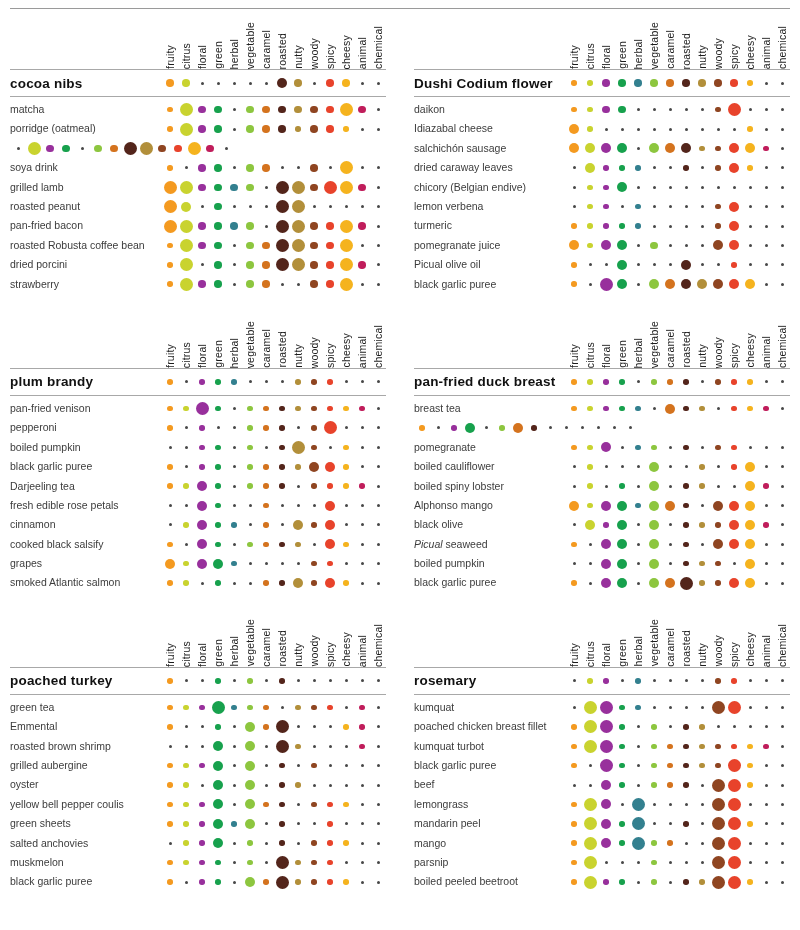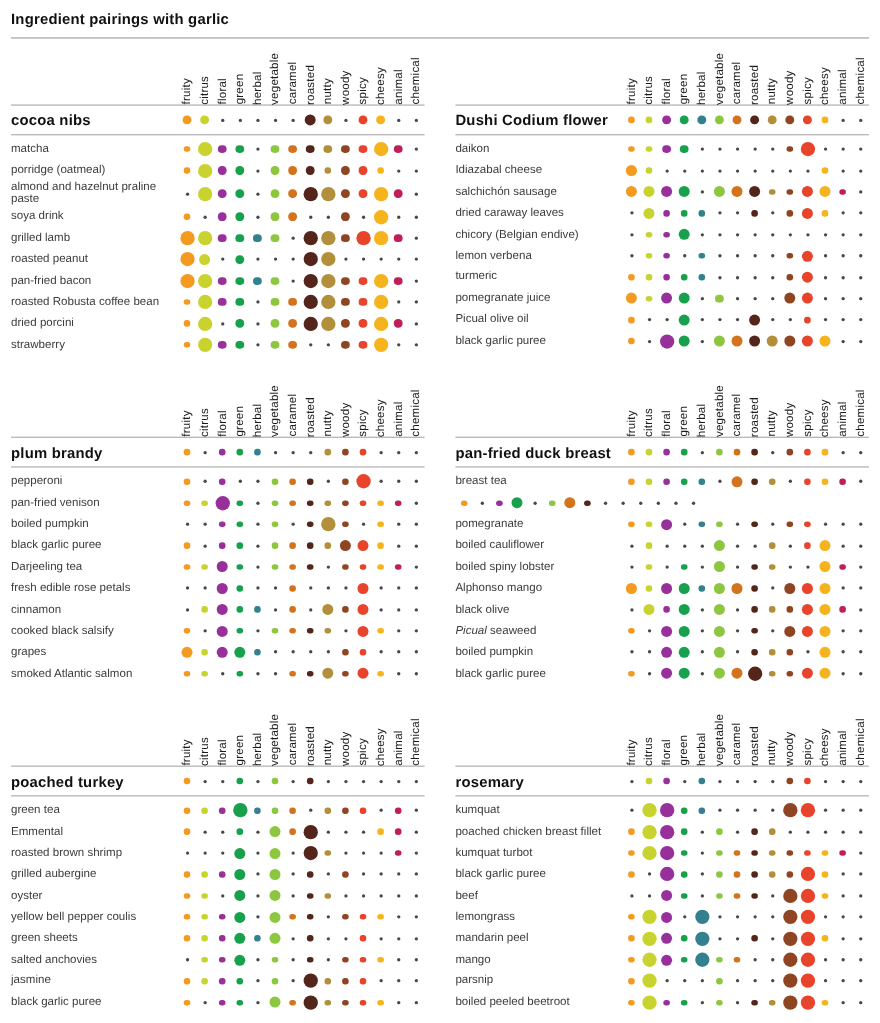--- a/index.html
+++ b/index.html
@@ -69,21 +69,20 @@
   .dotcell{
     width:16px;height:19px;
     display:flex;align-items:center;justify-content:center;
   }
   .dot{border-radius:50%;}
 </style>
 </head>
 <body>
 
 <div class="page">
-  <div class="page-title">Ingredient pairings with garlic</div>
   <div class="top-rule"></div>
   <div class="panels" id="panels">
       <div class="panel">
         <div class="cat-header">
           <div class="cat-cell">
             <span>fruity</span>
           </div>
           <div class="cat-cell">
             <span>citrus</span>
           </div>
@@ -262,21 +261,20 @@
               </div>
               <div class="dotcell">
                 <div class="dot" style="width: 3px; height: 3px; background: rgb(71, 71, 71);"></div>
               </div>
               <div class="dotcell">
                 <div class="dot" style="width: 3px; height: 3px; background: rgb(71, 71, 71);"></div>
               </div>
             </div>
           </div>
           <div class="ing-row">
-            <div class="ing-label">almond and hazelnut praline paste</div>
             <div class="dotcells">
               <div class="dotcell">
                 <div class="dot" style="width: 3px; height: 3px; background: rgb(71, 71, 71);"></div>
               </div>
               <div class="dotcell">
                 <div class="dot" style="width: 13px; height: 13px; background: rgb(201, 211, 47);"></div>
               </div>
               <div class="dotcell">
                 <div class="dot" style="width: 7.5px; height: 7.5px; background: rgb(152, 48, 156);"></div>
               </div>
@@ -1302,20 +1300,67 @@
               <div class="dot" style="width: 3px; height: 3px; background: rgb(71, 71, 71);"></div>
             </div>
             <div class="dotcell">
               <div class="dot" style="width: 3px; height: 3px; background: rgb(71, 71, 71);"></div>
             </div>
           </div>
         </div>
         <div class="rule"></div>
         <div class="rows">
           <div class="ing-row">
+            <div class="ing-label">pan-fried venison</div>
+            <div class="dotcells">
+              <div class="dotcell">
+                <div class="dot" style="width: 5.5px; height: 5.5px; background: rgb(244, 154, 32);"></div>
+              </div>
+              <div class="dotcell">
+                <div class="dot" style="width: 5.5px; height: 5.5px; background: rgb(201, 211, 47);"></div>
+              </div>
+              <div class="dotcell">
+                <div class="dot" style="width: 13px; height: 13px; background: rgb(152, 48, 156);"></div>
+              </div>
+              <div class="dotcell">
+                <div class="dot" style="width: 5.5px; height: 5.5px; background: rgb(23, 161, 77);"></div>
+              </div>
+              <div class="dotcell">
+                <div class="dot" style="width: 3px; height: 3px; background: rgb(71, 71, 71);"></div>
+              </div>
+              <div class="dotcell">
+                <div class="dot" style="width: 5.5px; height: 5.5px; background: rgb(141, 198, 63);"></div>
+              </div>
+              <div class="dotcell">
+                <div class="dot" style="width: 5.5px; height: 5.5px; background: rgb(212, 115, 30);"></div>
+              </div>
+              <div class="dotcell">
+                <div class="dot" style="width: 5.5px; height: 5.5px; background: rgb(83, 37, 27);"></div>
+              </div>
+              <div class="dotcell">
+                <div class="dot" style="width: 5.5px; height: 5.5px; background: rgb(178, 143, 58);"></div>
+              </div>
+              <div class="dotcell">
+                <div class="dot" style="width: 5.5px; height: 5.5px; background: rgb(143, 69, 33);"></div>
+              </div>
+              <div class="dotcell">
+                <div class="dot" style="width: 5.5px; height: 5.5px; background: rgb(232, 67, 43);"></div>
+              </div>
+              <div class="dotcell">
+                <div class="dot" style="width: 5.5px; height: 5.5px; background: rgb(245, 179, 30);"></div>
+              </div>
+              <div class="dotcell">
+                <div class="dot" style="width: 5.5px; height: 5.5px; background: rgb(192, 29, 91);"></div>
+              </div>
+              <div class="dotcell">
+                <div class="dot" style="width: 3px; height: 3px; background: rgb(71, 71, 71);"></div>
+              </div>
+            </div>
+          </div>
+          <div class="ing-row">
             <div class="ing-label">pepperoni</div>
             <div class="dotcells">
               <div class="dotcell">
                 <div class="dot" style="width: 5.5px; height: 5.5px; background: rgb(244, 154, 32);"></div>
               </div>
               <div class="dotcell">
                 <div class="dot" style="width: 3px; height: 3px; background: rgb(71, 71, 71);"></div>
               </div>
               <div class="dotcell">
                 <div class="dot" style="width: 5.5px; height: 5.5px; background: rgb(152, 48, 156);"></div>
@@ -1342,67 +1387,20 @@
                 <div class="dot" style="width: 5.5px; height: 5.5px; background: rgb(143, 69, 33);"></div>
               </div>
               <div class="dotcell">
                 <div class="dot" style="width: 13px; height: 13px; background: rgb(232, 67, 43);"></div>
               </div>
               <div class="dotcell">
                 <div class="dot" style="width: 3px; height: 3px; background: rgb(71, 71, 71);"></div>
               </div>
               <div class="dotcell">
                 <div class="dot" style="width: 3px; height: 3px; background: rgb(71, 71, 71);"></div>
-              </div>
-              <div class="dotcell">
-                <div class="dot" style="width: 3px; height: 3px; background: rgb(71, 71, 71);"></div>
-              </div>
-            </div>
-          </div>
-          <div class="ing-row">
-            <div class="ing-label">pan-fried venison</div>
-            <div class="dotcells">
-              <div class="dotcell">
-                <div class="dot" style="width: 5.5px; height: 5.5px; background: rgb(244, 154, 32);"></div>
-              </div>
-              <div class="dotcell">
-                <div class="dot" style="width: 5.5px; height: 5.5px; background: rgb(201, 211, 47);"></div>
-              </div>
-              <div class="dotcell">
-                <div class="dot" style="width: 13px; height: 13px; background: rgb(152, 48, 156);"></div>
-              </div>
-              <div class="dotcell">
-                <div class="dot" style="width: 5.5px; height: 5.5px; background: rgb(23, 161, 77);"></div>
-              </div>
-              <div class="dotcell">
-                <div class="dot" style="width: 3px; height: 3px; background: rgb(71, 71, 71);"></div>
-              </div>
-              <div class="dotcell">
-                <div class="dot" style="width: 5.5px; height: 5.5px; background: rgb(141, 198, 63);"></div>
-              </div>
-              <div class="dotcell">
-                <div class="dot" style="width: 5.5px; height: 5.5px; background: rgb(212, 115, 30);"></div>
-              </div>
-              <div class="dotcell">
-                <div class="dot" style="width: 5.5px; height: 5.5px; background: rgb(83, 37, 27);"></div>
-              </div>
-              <div class="dotcell">
-                <div class="dot" style="width: 5.5px; height: 5.5px; background: rgb(178, 143, 58);"></div>
-              </div>
-              <div class="dotcell">
-                <div class="dot" style="width: 5.5px; height: 5.5px; background: rgb(143, 69, 33);"></div>
-              </div>
-              <div class="dotcell">
-                <div class="dot" style="width: 5.5px; height: 5.5px; background: rgb(232, 67, 43);"></div>
-              </div>
-              <div class="dotcell">
-                <div class="dot" style="width: 5.5px; height: 5.5px; background: rgb(245, 179, 30);"></div>
-              </div>
-              <div class="dotcell">
-                <div class="dot" style="width: 5.5px; height: 5.5px; background: rgb(192, 29, 91);"></div>
               </div>
               <div class="dotcell">
                 <div class="dot" style="width: 3px; height: 3px; background: rgb(71, 71, 71);"></div>
               </div>
             </div>
           </div>
           <div class="ing-row">
             <div class="ing-label">boiled pumpkin</div>
             <div class="dotcells">
               <div class="dotcell">
@@ -2811,21 +2809,21 @@
               </div>
               <div class="dotcell">
                 <div class="dot" style="width: 3px; height: 3px; background: rgb(71, 71, 71);"></div>
               </div>
               <div class="dotcell">
                 <div class="dot" style="width: 3px; height: 3px; background: rgb(71, 71, 71);"></div>
               </div>
             </div>
           </div>
           <div class="ing-row">
-            <div class="ing-label">jasmine</div>
+            <div class="ing-label">muskmelon</div>
             <div class="dotcells">
               <div class="dotcell">
                 <div class="dot" style="width: 5.5px; height: 5.5px; background: rgb(244, 154, 32);"></div>
               </div>
               <div class="dotcell">
                 <div class="dot" style="width: 5.5px; height: 5.5px; background: rgb(201, 211, 47);"></div>
               </div>
               <div class="dotcell">
                 <div class="dot" style="width: 5.5px; height: 5.5px; background: rgb(152, 48, 156);"></div>
               </div>

